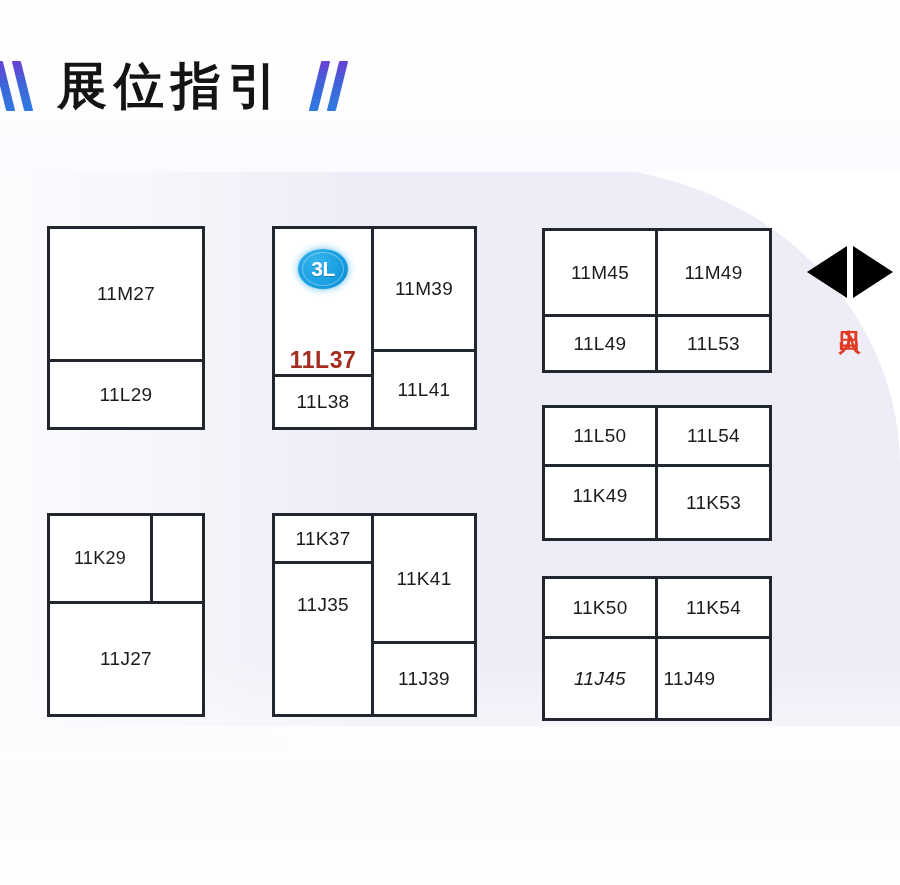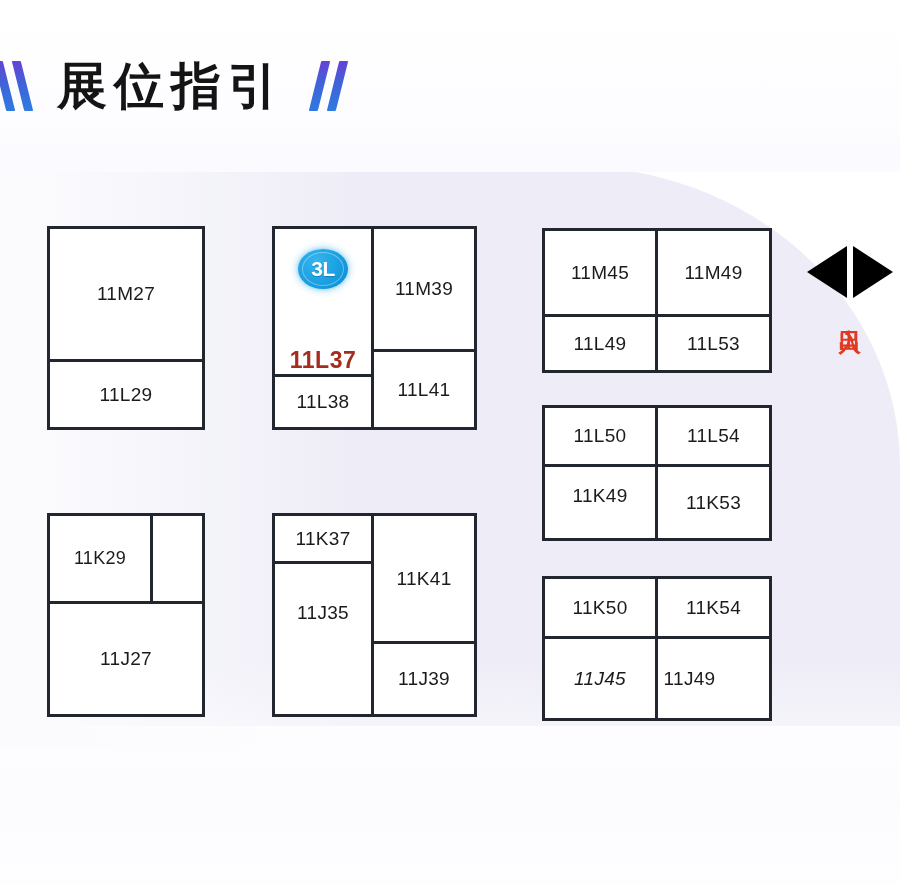--- a/index.html
+++ b/index.html
@@ -350,21 +350,21 @@
     </div>
   </div>
 
   <div class="block" style="left:272px; top:513px; width:205px; height:204px;">
     <div class="divider-v" style="left:96px; top:0; height:198px;"></div>
 
     <div class="cell" style="left:0; top:0; width:96px; height:45px;">
       <span class="label">11K37</span>
     </div>
     <div class="divider-h" style="left:0; top:45px; width:96px;"></div>
-    <div class="cell" style="left:0; top:40px; width:96px; height:114px;">
+    <div class="cell" style="left:0; top:32px; width:96px; height:114px;">
       <span class="label">11J35</span>
     </div>
 
     <div class="cell" style="left:99px; top:0; width:100px; height:125px;">
       <span class="label">11K41</span>
     </div>
     <div class="divider-h" style="left:99px; top:125px; width:100px;"></div>
     <div class="cell" style="left:99px; top:128px; width:100px; height:70px;">
       <span class="label">11J39</span>
     </div>

